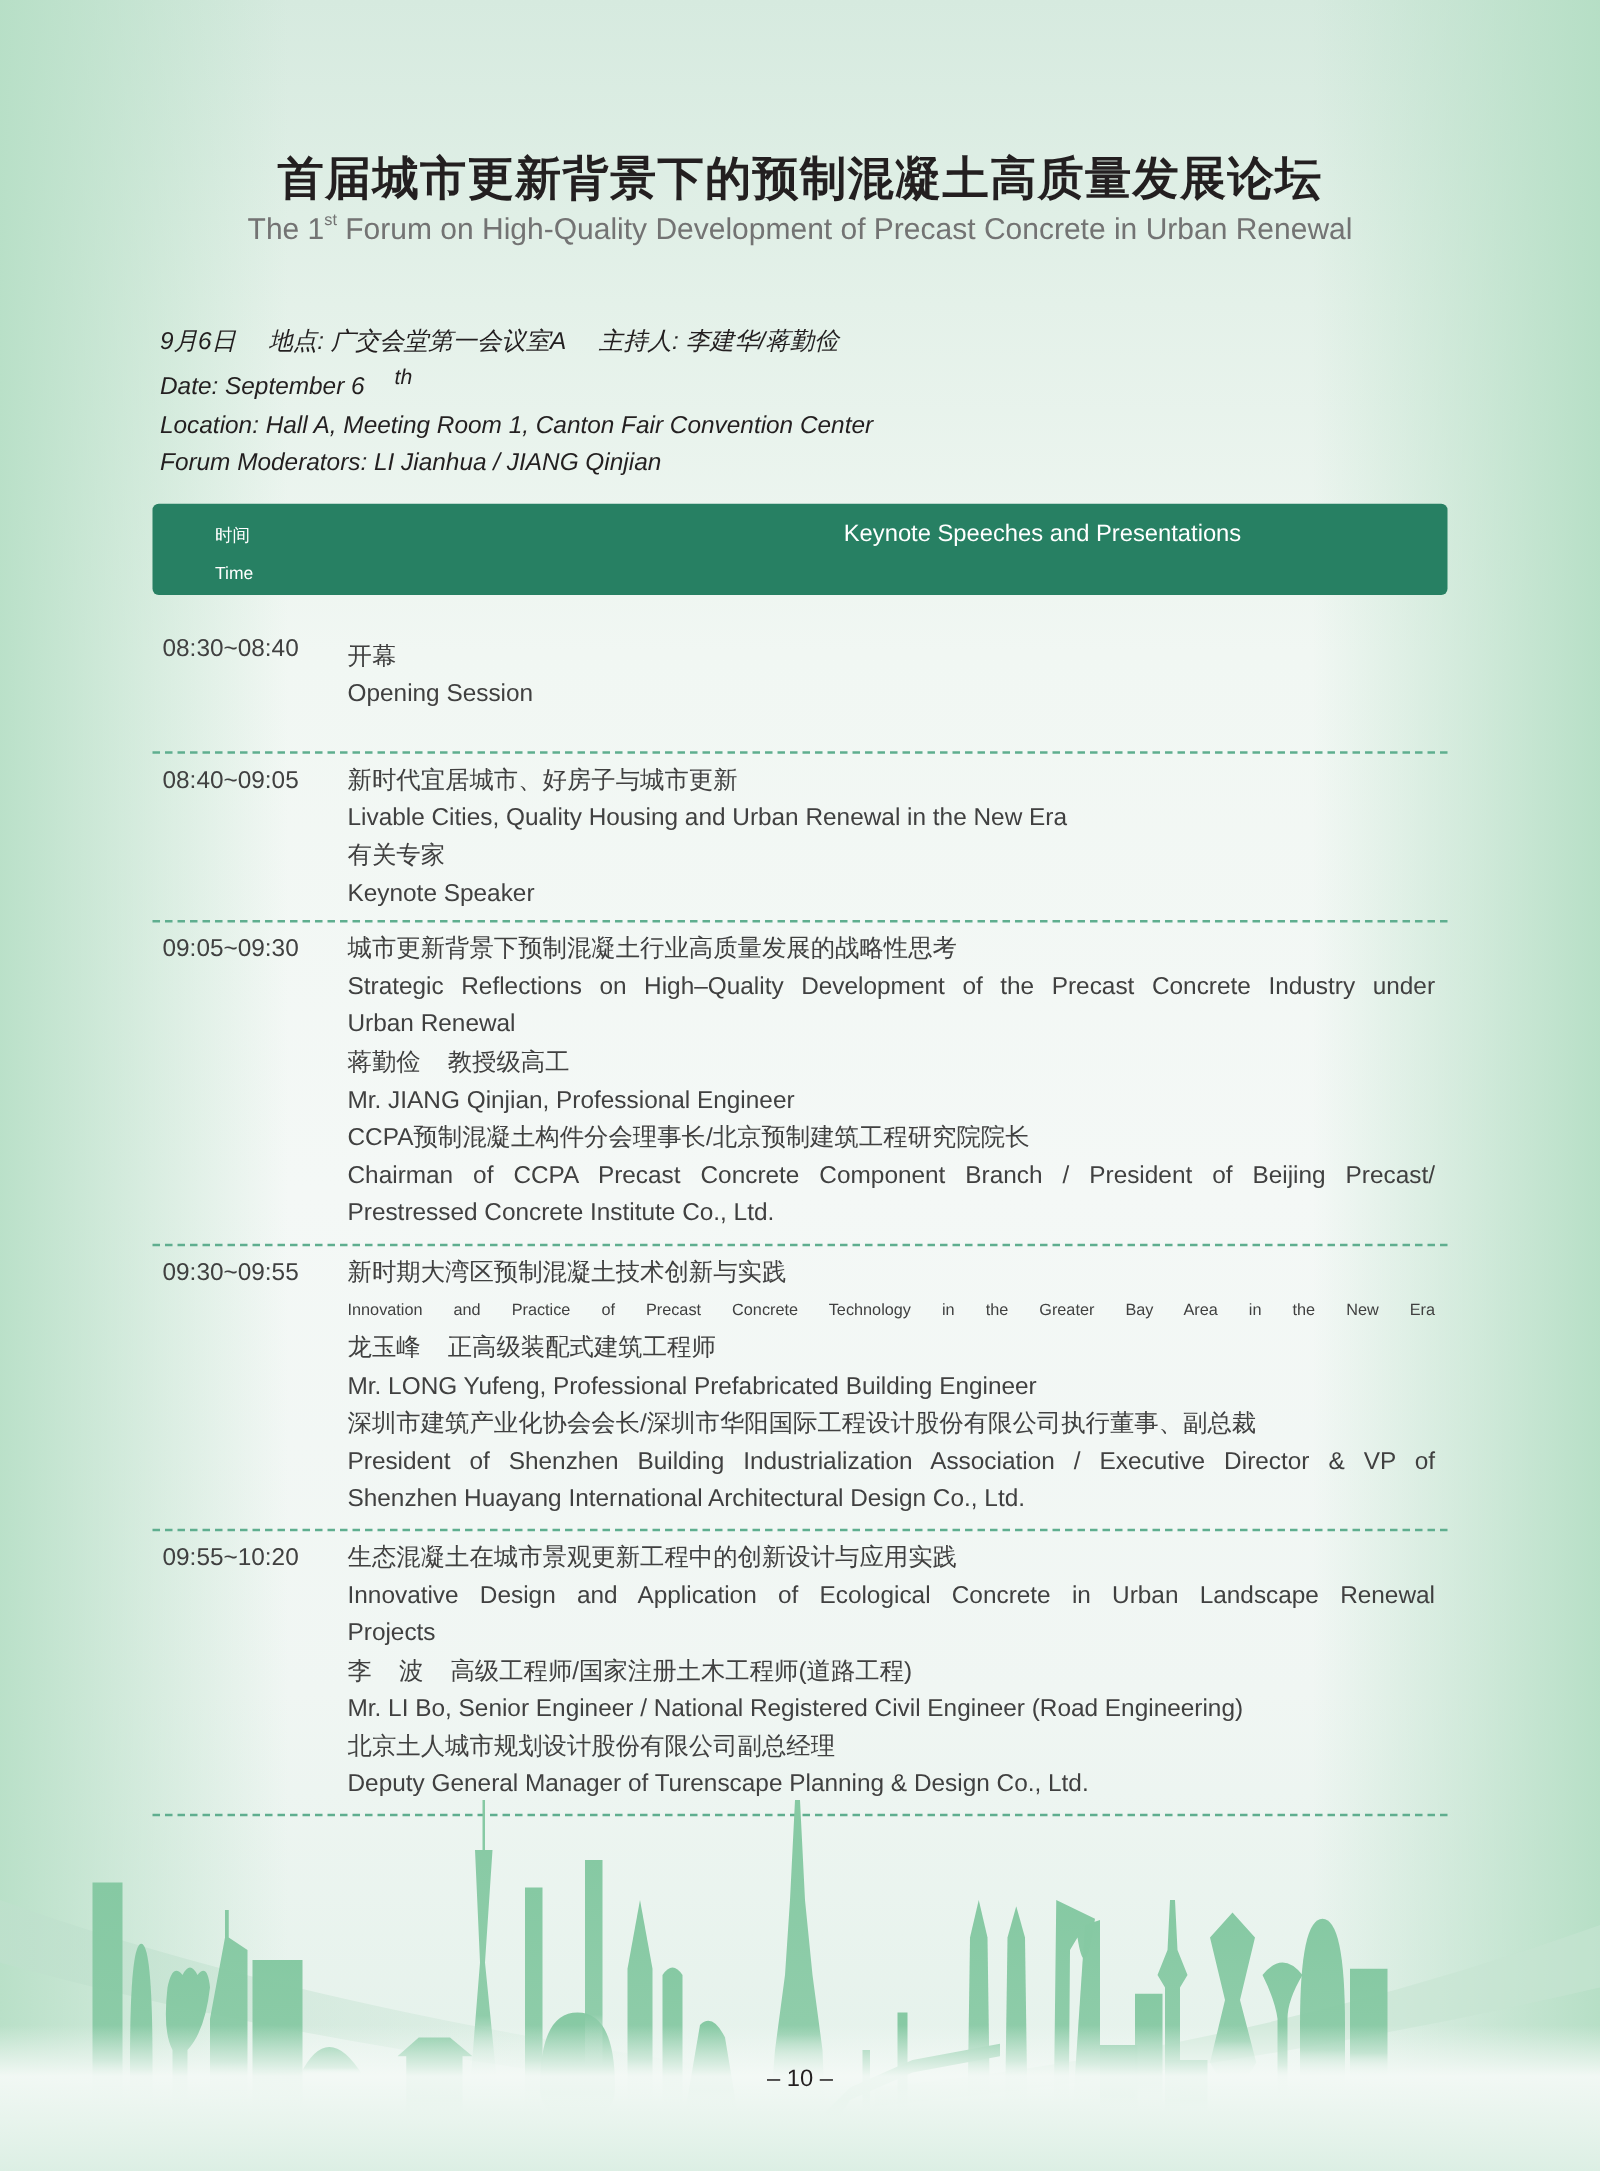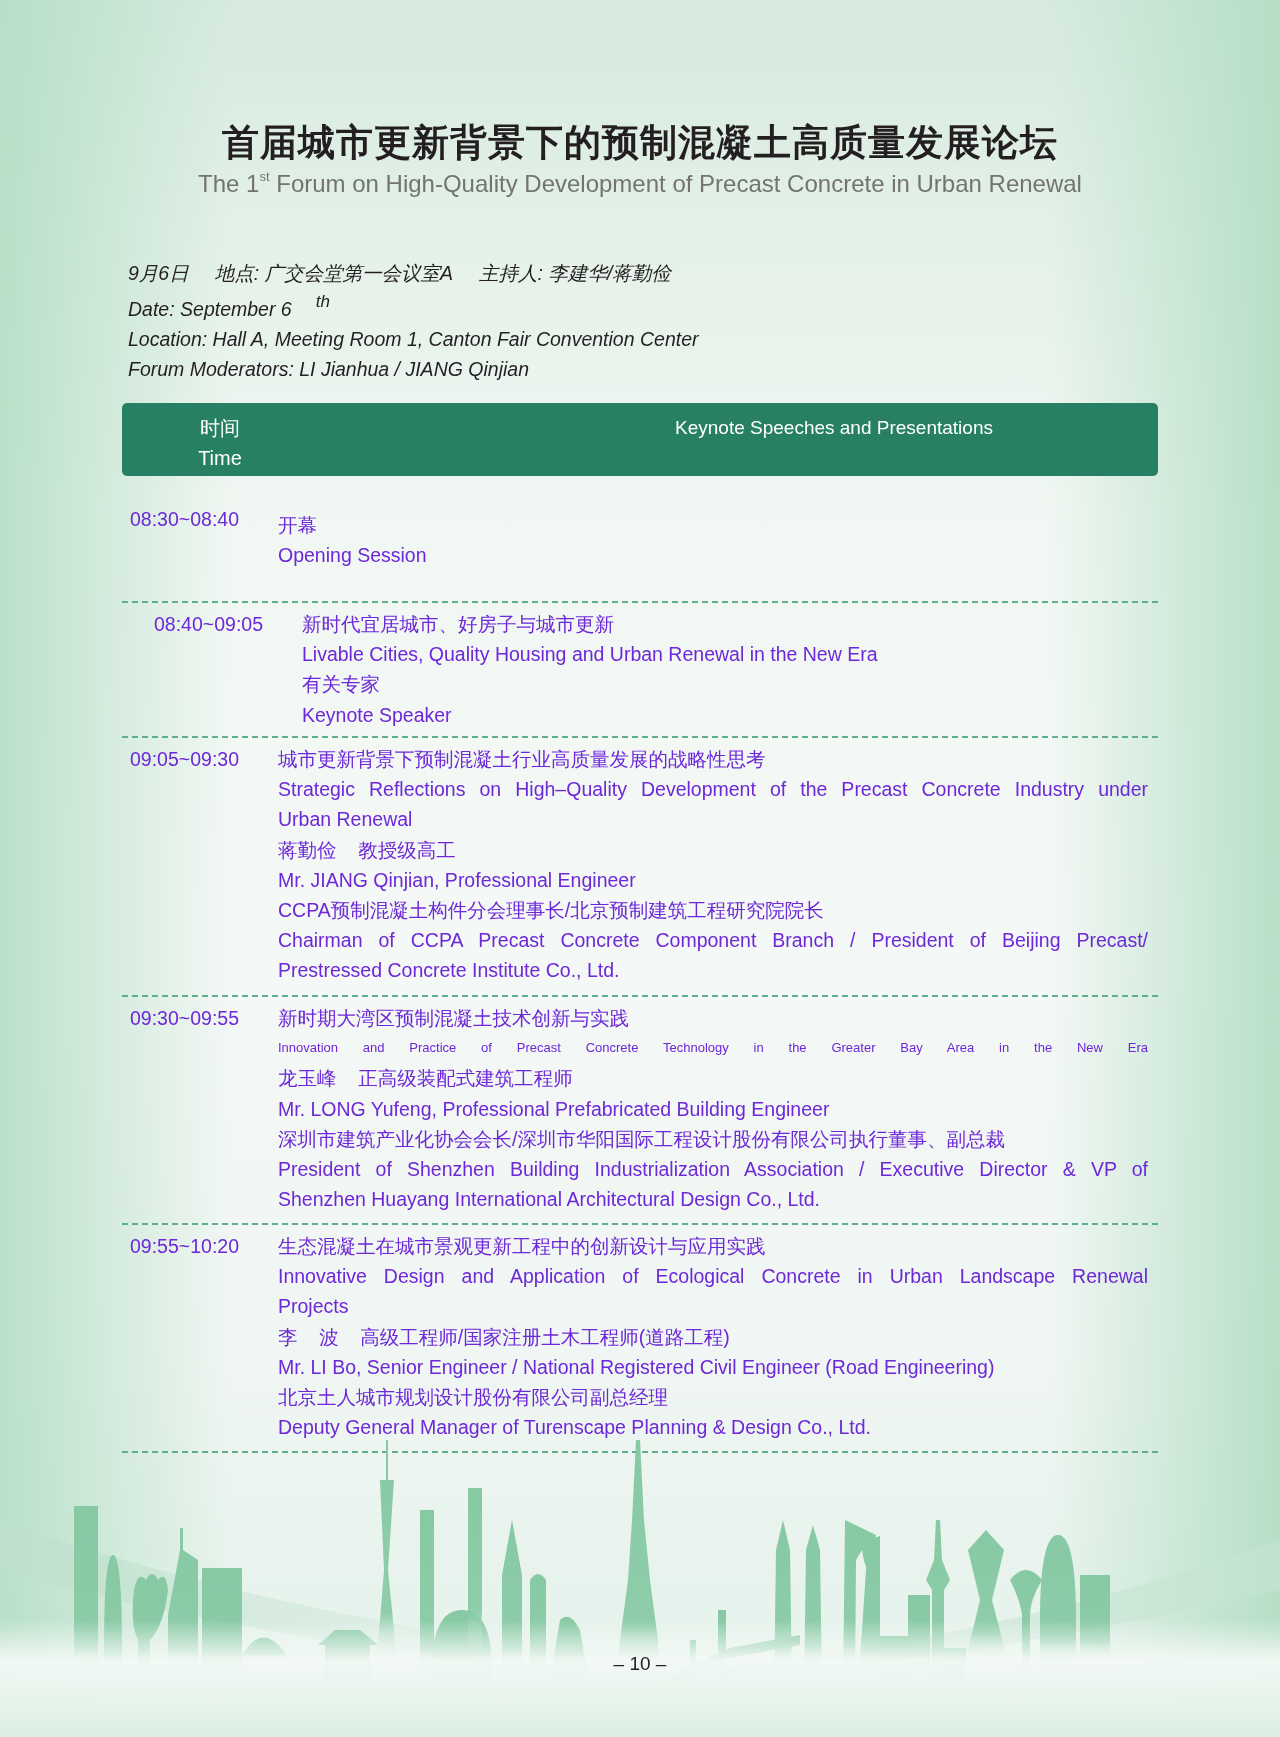--- a/index.html
+++ b/index.html
@@ -28,25 +28,25 @@
 
   .info { position: absolute; left: 128px; top: 258px; font-size: 19.5px; line-height: 30px; }
   .info .row { white-space: nowrap; font-style: italic; }
   .info .row span.gap { display: inline-block; width: 26px; }
   .info sup { font-size: 17px; position: relative; top: -1px; padding-left: 24px; }
 
   .table-header {
     position: absolute; left: 122px; top: 403px; width: 1036px; height: 73px;
     background: #278063; border-radius: 5px; color: #ffffff;
   }
-  .th-time { position: absolute; left: 50px; top: 10px; text-align: center; font-size: 20px; line-height: 30px; width: 96px; }
+  .th-time { position: absolute; left: 50px; top: 10px; text-align: left; font-size: 14px; line-height: 30px; width: 96px; }
   .th-content { position: absolute; left: 300px; right: 0; top: 10px; text-align: center; font-size: 19px; line-height: 30px; width: 824px; }
 
   .sessions { position: absolute; left: 122px; top: 504px; width: 1036px; }
-  .session { position: relative; padding-left: 156px; font-size: 19.5px; line-height: 30.2px; color: #6d28d9; }
+  .session { position: relative; padding-left: 156px; font-size: 19.5px; line-height: 30.2px; color: #404040; }
   .session .time { position: absolute; left: 8px; top: 0; white-space: nowrap; }
   .session .line { white-space: nowrap; }
   .session .line.justify { text-align: justify; text-align-last: justify; width: 870px; }
   .divider {
     height: 0; border-top: 2px dashed #5fae8f; margin: 0;
   }
   .s1 { height: 97px; padding-top: 6px; }
 
   .skyline { position: absolute; left: 0; top: 1440px; width: 1280px; height: 297px; }
   .page-num {
@@ -83,21 +83,21 @@
 
   <div class="sessions">
 
     <div class="session s1">
       <div class="time">08:30~08:40</div>
       <div class="line">开幕</div>
       <div class="line">Opening Session</div>
     </div>
     <div class="divider"></div>
 
-    <div class="session" style="padding-top:6px;height:133px;margin-left:24px;">
+    <div class="session" style="padding-top:6px;height:133px;">
       <div class="time" style="top:6px">08:40~09:05</div>
       <div class="line">新时代宜居城市、好房子与城市更新</div>
       <div class="line">Livable Cities, Quality Housing and Urban Renewal in the New Era</div>
       <div class="line">有关专家</div>
       <div class="line">Keynote Speaker</div>
     </div>
     <div class="divider"></div>
 
     <div class="session" style="padding-top:6px;height:257px;">
       <div class="time" style="top:6px">09:05~09:30</div>

